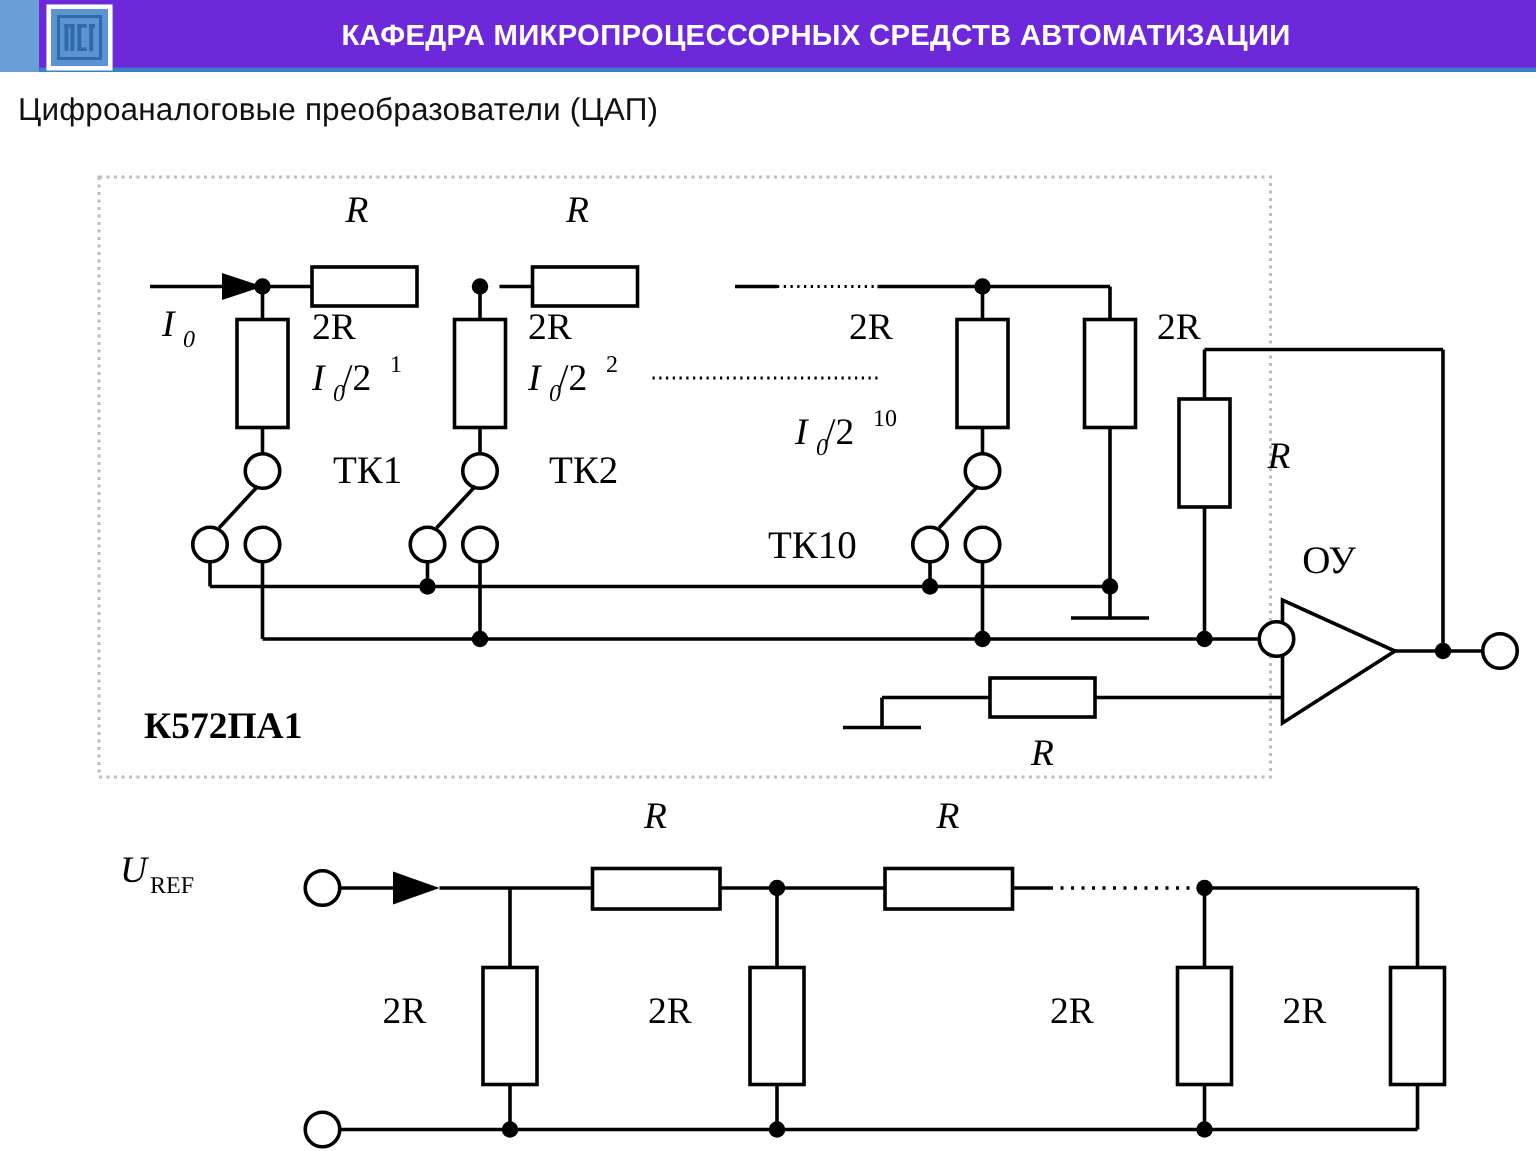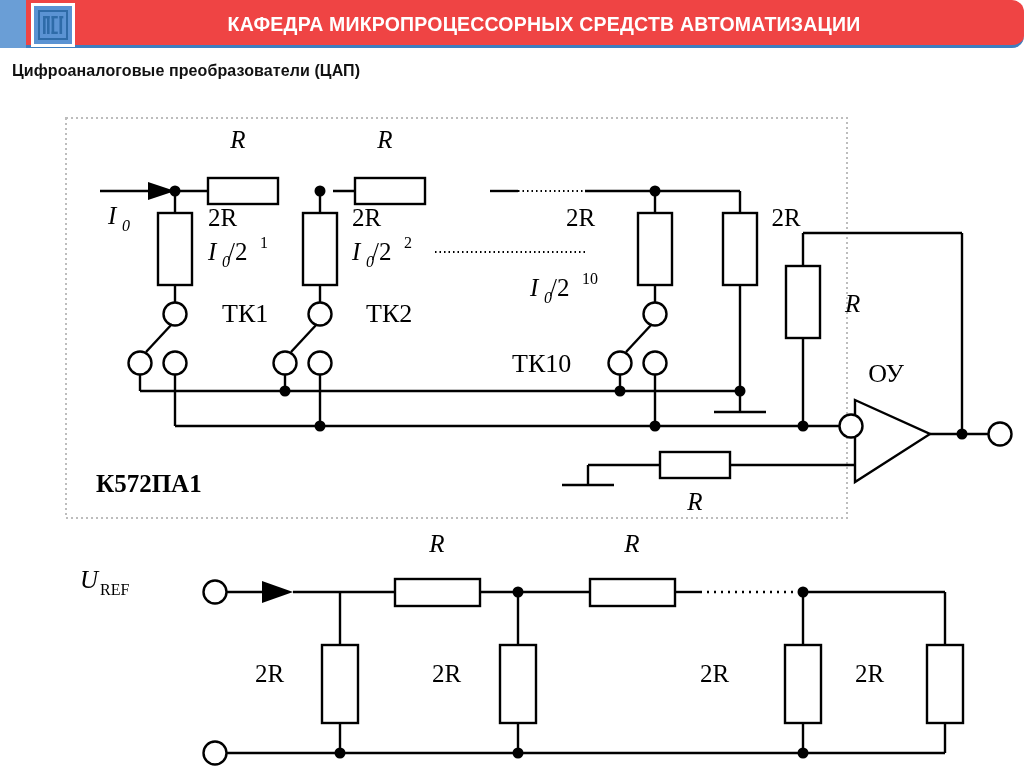--- a/index.html
+++ b/index.html
@@ -6,24 +6,23 @@
   body{
     width:1024px;height:767px;
     background:#ffffff;
     font-family:"Liberation Sans", sans-serif;
     overflow:hidden;
     position:relative;
   }
   
   .header{
     position:absolute;left:0;top:0;width:1024px;height:48px;
-    background:#ef4444;
+    background:#6d28d9;
     border-bottom:3px solid #3d7ec0;
     box-sizing:border-box;
-    border-radius:12px;
   }
   .header-strip-left{
     position:absolute;left:0;top:0;width:26px;height:48px;
     background:#6a9ed6;
   }
   .logo{
     position:absolute;left:31px;top:3px;width:44px;height:44px;
     border:3px solid #ffffff;
     box-sizing:border-box;
     background:#5b93d3;
@@ -35,21 +34,21 @@
     display:flex;align-items:center;justify-content:center;
     color:#ffffff;
     font-size:19.5px;
     font-weight:700;
     letter-spacing:0.2px;
     white-space:nowrap;
   }
   
   .slide-title{
     position:absolute;left:12px;top:62px;
-    font-size:16px;font-weight:700;color:#111111;
+    font-size:21px;font-weight:400;color:#111111;
     letter-spacing:0.1px;
   }
   
   .canvas{
     position:absolute;left:0;top:100px;width:1024px;height:667px;
   }
   .canvas svg{display:block;}
   
   .mlabel{font-family:"Liberation Serif", serif;font-style:italic;font-size:25px;fill:#000;}
   .mlabel-up{font-family:"Liberation Serif", serif;font-style:normal;font-size:25px;fill:#000;}

